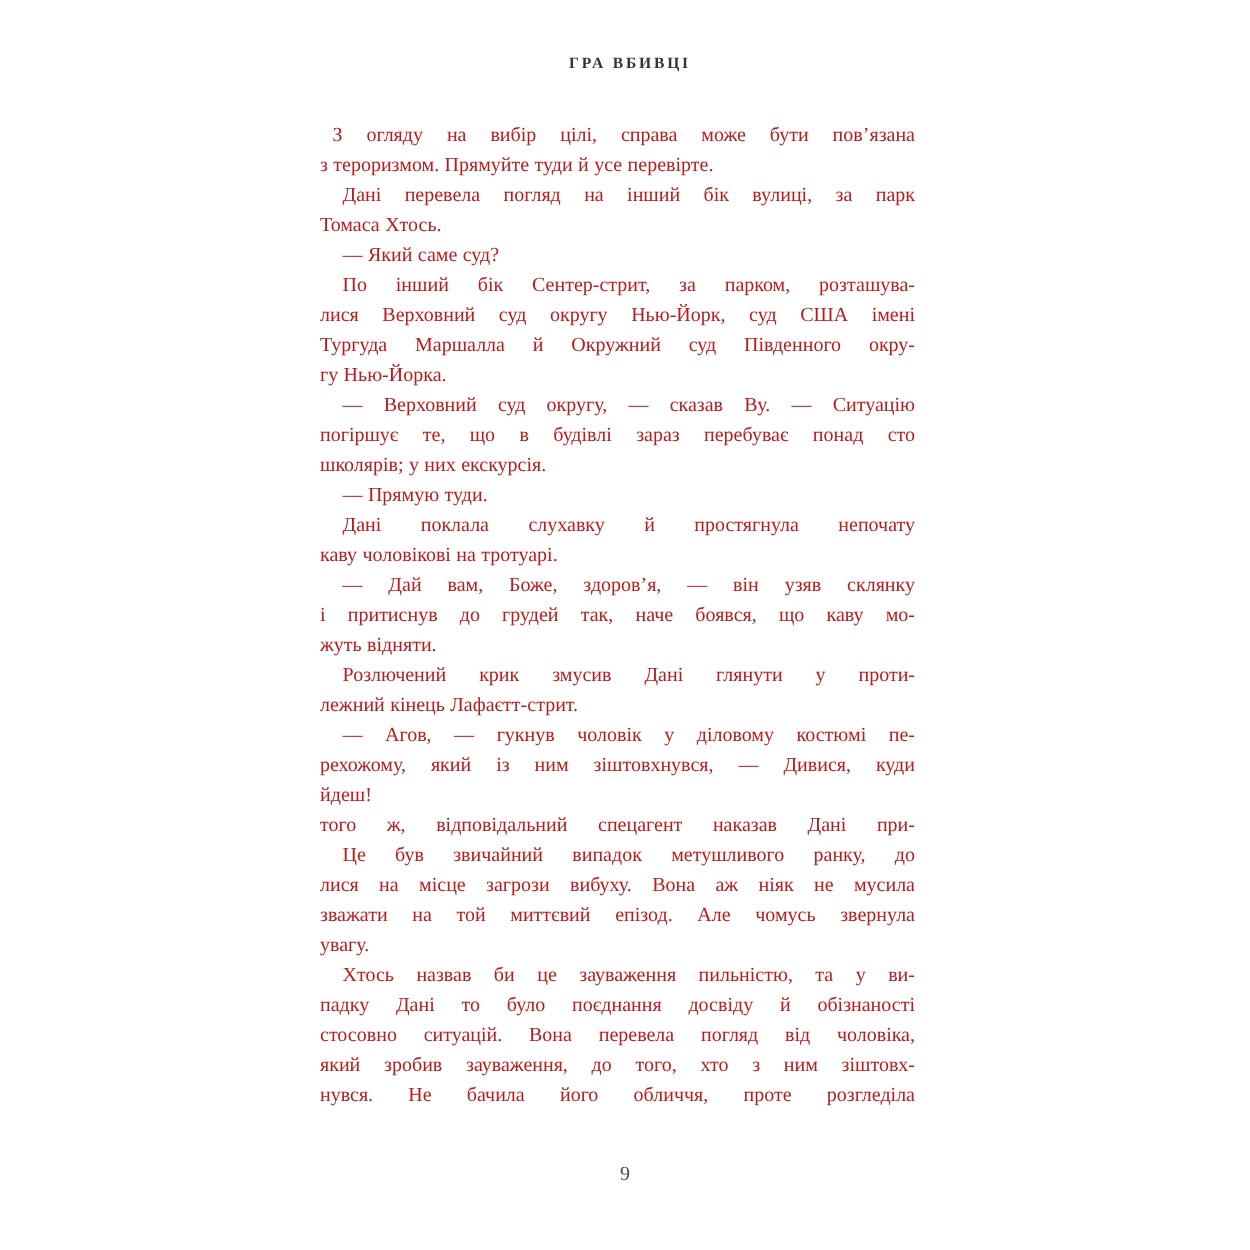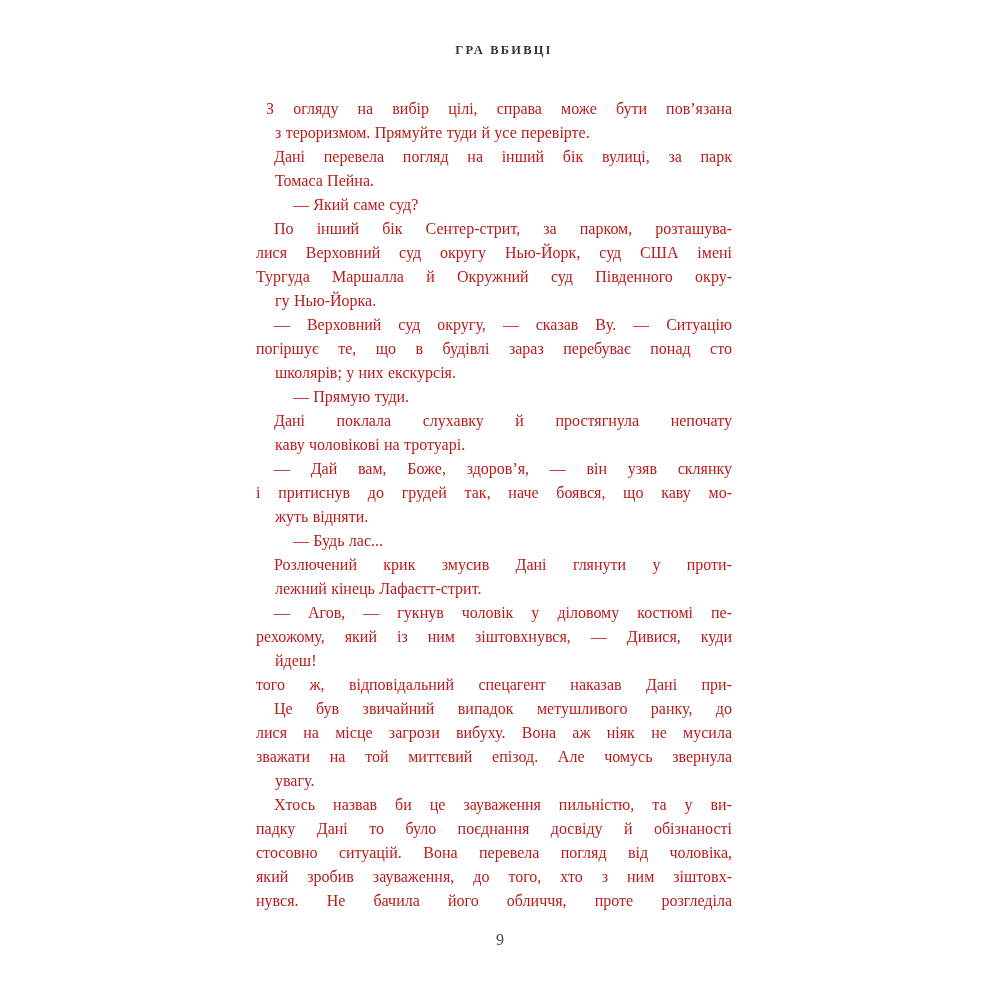--- a/index.html
+++ b/index.html
@@ -39,21 +39,20 @@
     line-height: 24px;
     color: #b91c1c;
   }
   .line {
     text-align: justify;
     text-align-last: justify;
     word-spacing: 0.02em;
   }
   .line.last {
     text-align-last: left;
-    margin-left: 19px;
   }
   .line.first-normal { text-indent: 18px; }
   .line.first-small  { text-indent: 10px; }
   .page-number {
     position: absolute;
     top: 931px;
     left: 0;
     width: 100%;
     text-align: center;
     font-size: 16px;
@@ -63,36 +62,35 @@
 </head>
 <body>
 
 <div class="page">
   <div class="running-head">ГРА ВБИВЦІ</div>
 
   <div class="body-text">
       <div class="line first-small">З огляду на вибір цілі, справа може бути пов’язана</div>
       <div class="line last">з тероризмом. Прямуйте туди й усе перевірте.</div>
       <div class="line first-normal">Дані перевела погляд на інший бік вулиці, за парк</div>
-      <div class="line last">Томаса Пейна.</div>
+      <div class="line last">Томаса Хтось.</div>
       <div class="line first-normal last">— Який саме суд?</div>
       <div class="line first-normal">По інший бік Сентер-стрит, за парком, розташува-</div>
       <div class="line">лися Верховний суд округу Нью-Йорк, суд США імені</div>
       <div class="line">Тургуда Маршалла й Окружний суд Південного окру-</div>
       <div class="line last">гу Нью-Йорка.</div>
       <div class="line first-normal">— Верховний суд округу, — сказав Ву. — Ситуацію</div>
       <div class="line">погіршує те, що в будівлі зараз перебуває понад сто</div>
       <div class="line last">школярів; у них екскурсія.</div>
       <div class="line first-normal last">— Прямую туди.</div>
       <div class="line first-normal">Дані поклала слухавку й простягнула непочату</div>
       <div class="line last">каву чоловікові на тротуарі.</div>
       <div class="line first-normal">— Дай вам, Боже, здоров’я, — він узяв склянку</div>
       <div class="line">і притиснув до грудей так, наче боявся, що каву мо-</div>
       <div class="line last">жуть відняти.</div>
-      <div class="line first-normal last">— Будь лас...</div>
       <div class="line first-normal">Розлючений крик змусив Дані глянути у проти-</div>
       <div class="line last">лежний кінець Лафаєтт-стрит.</div>
       <div class="line first-normal">— Агов, — гукнув чоловік у діловому костюмі пе-</div>
       <div class="line">рехожому, який із ним зіштовхнувся, — Дивися, куди</div>
       <div class="line last">йдеш!</div>
       <div class="line">того ж, відповідальний спецагент наказав Дані при-</div>
       <div class="line first-normal">Це був звичайний випадок метушливого ранку, до</div>
       <div class="line">лися на місце загрози вибуху. Вона аж ніяк не мусила</div>
       <div class="line">зважати на той миттєвий епізод. Але чомусь звернула</div>
       <div class="line last">увагу.</div>

